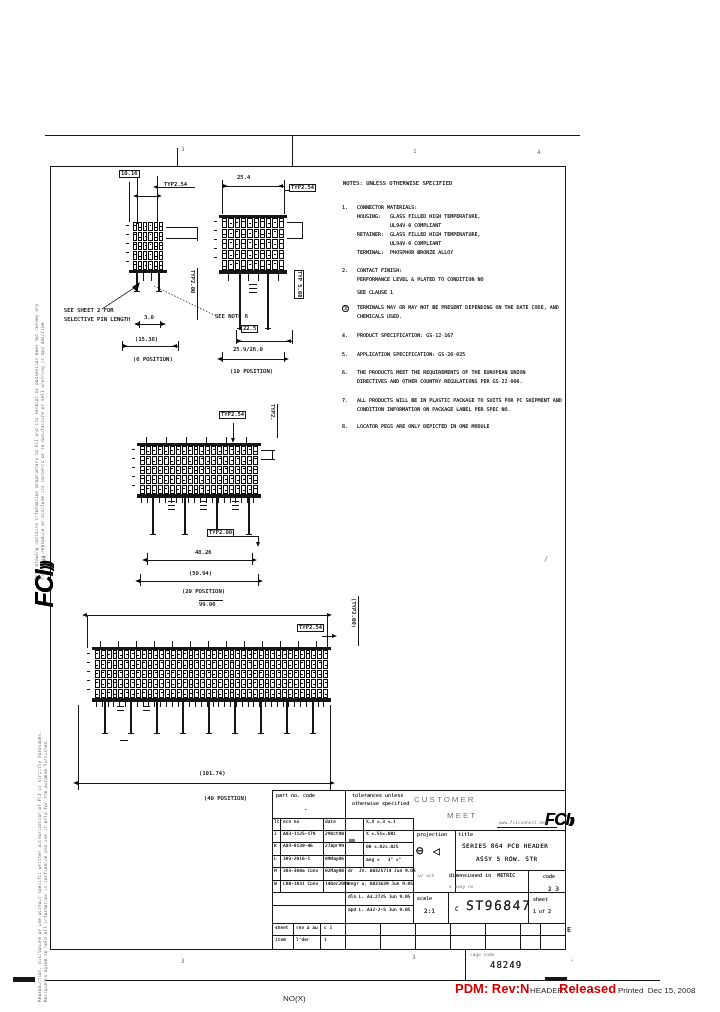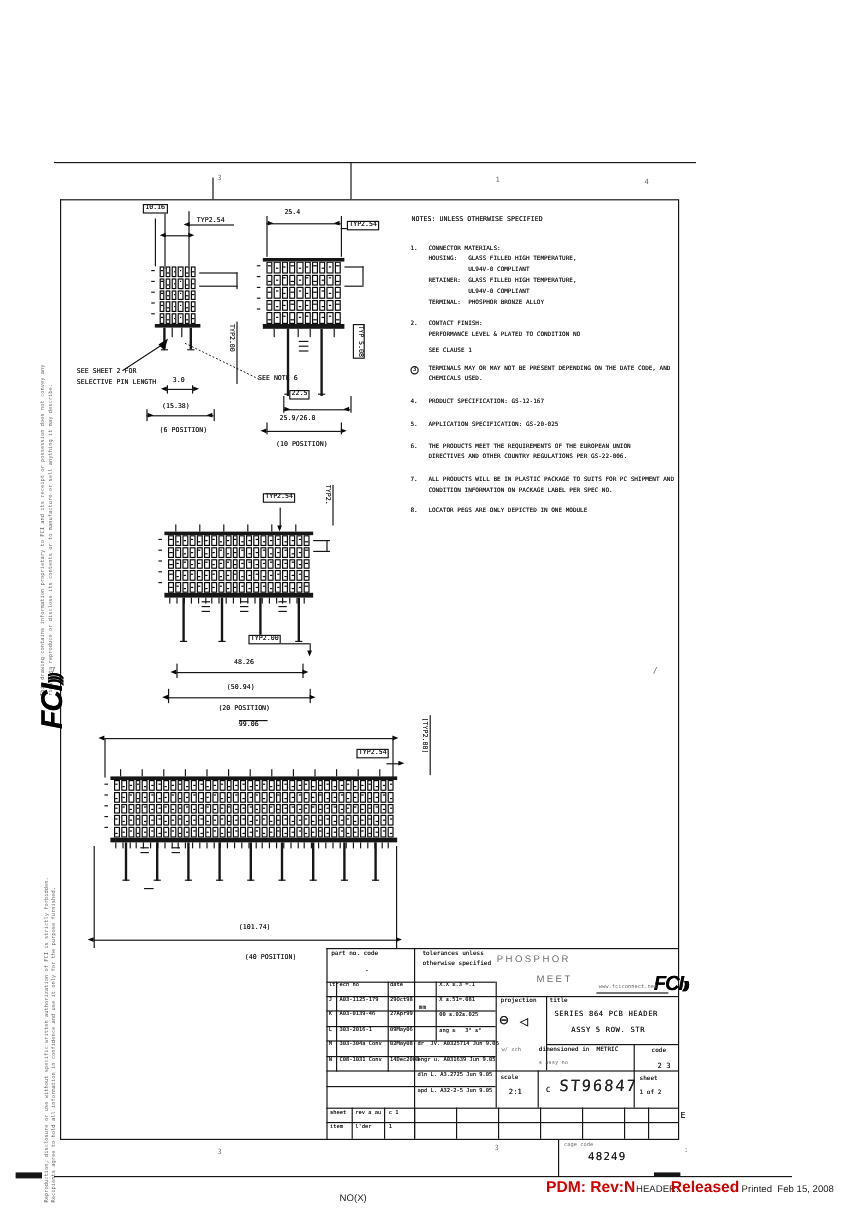--- a/index.html
+++ b/index.html
@@ -1551,21 +1551,21 @@
       <div class="t fs55 vrt" style="left: 350px; top: 598px;">(TYP2.00)</div>
       <div class="t fs55" style="left: 199px; top: 771px;">(101.74)</div>
       <div class="t fs55" style="left: 204px; top: 796px;">(40 POSITION)</div>
     </div>
 
   <div>
     <div class="t fs5" style="left:276px;top:793px">part no. code</div>
     <div class="t fs6" style="left:304px;top:805px">.</div>
     <div class="t fs5" style="left:352px;top:793px">tolerances unless</div>
     <div class="t fs5" style="left:352px;top:801px">otherwise specified</div>
-    <div class="t fs8 stamp" style="left:414px;top:796px">PHOSPHOR</div>
+    <div class="t fs8 stamp" style="left:414px;top:796px">CUSTOMER</div>
     <div class="t fs8 stamp" style="left:447px;top:812px">MEET</div>
     <div class="t" style="left:487px;top:794px">
       <span class="fci" style="font-size:17px"><span>FCI</span><span class="sw">)))</span></span>
     </div>
     <div class="t fs4 faint" style="left:499px;top:821px">www.fciconnect.net</div>
 
     <div id="revtable">
         <div class="t fs4" style="left: 274px; top: 820px;">ltr</div>
         <div class="t fs4" style="left: 283px; top: 820px;">ecn no</div>
         <div class="t fs4" style="left: 325px; top: 820px;">date</div>
@@ -1630,15 +1630,15 @@
         <div class="t fs4" style="left: 275px; top: 938px;">item</div>
         <div class="t fs4" style="left: 296px; top: 938px;">l'der</div>
         <div class="t fs4" style="left: 324px; top: 938px;">1</div>
       </div>
   </div>
 
   <div class="t fs8 blk" style="left:283px;top:995px">NO(X)</div>
   <div class="t red" style="left:455px;top:982px;font-size:13px">PDM: Rev:N</div>
   <div class="t fs8 blk" style="left:530px;top:987px">HEADER:</div>
   <div class="t red" style="left:559px;top:982px;font-size:13px">Released</div>
-  <div class="t fs8 blk" style="left:618px;top:987px">Printed  Feb 15, 2008</div>
+  <div class="t fs8 blk" style="left:618px;top:987px">Printed  Dec 15, 2008</div>
 
 </div>
 
 </body></html>

